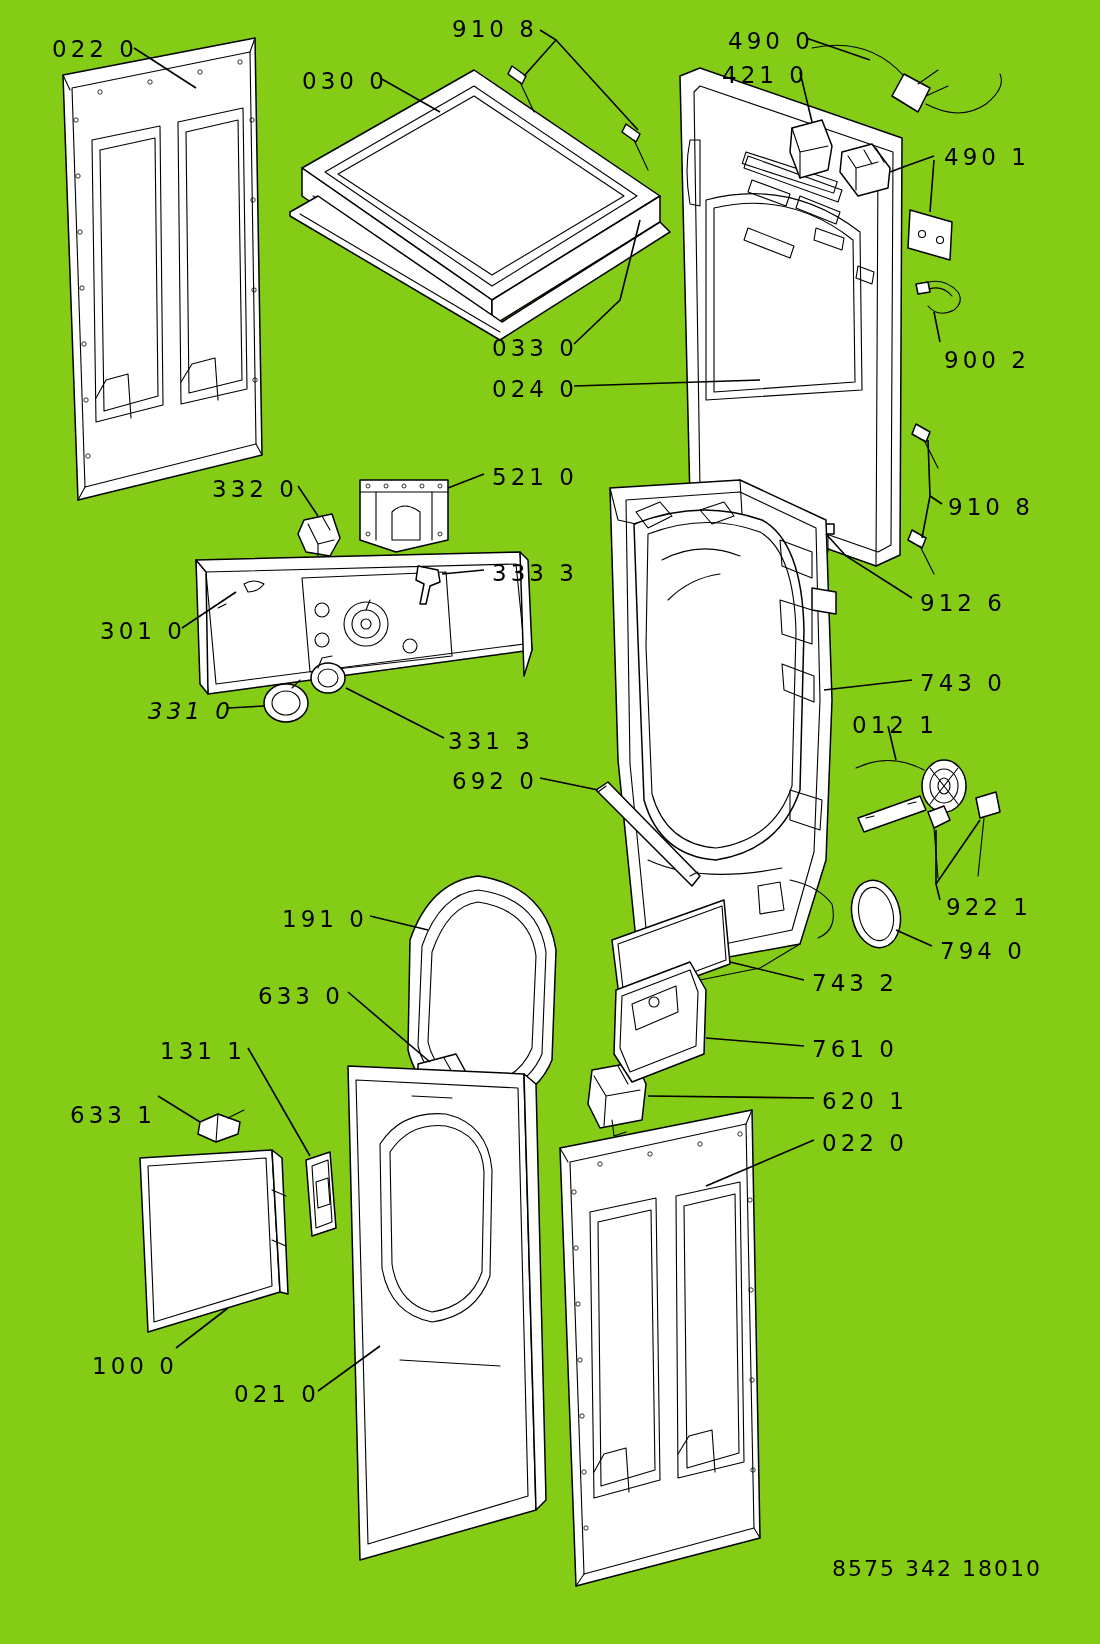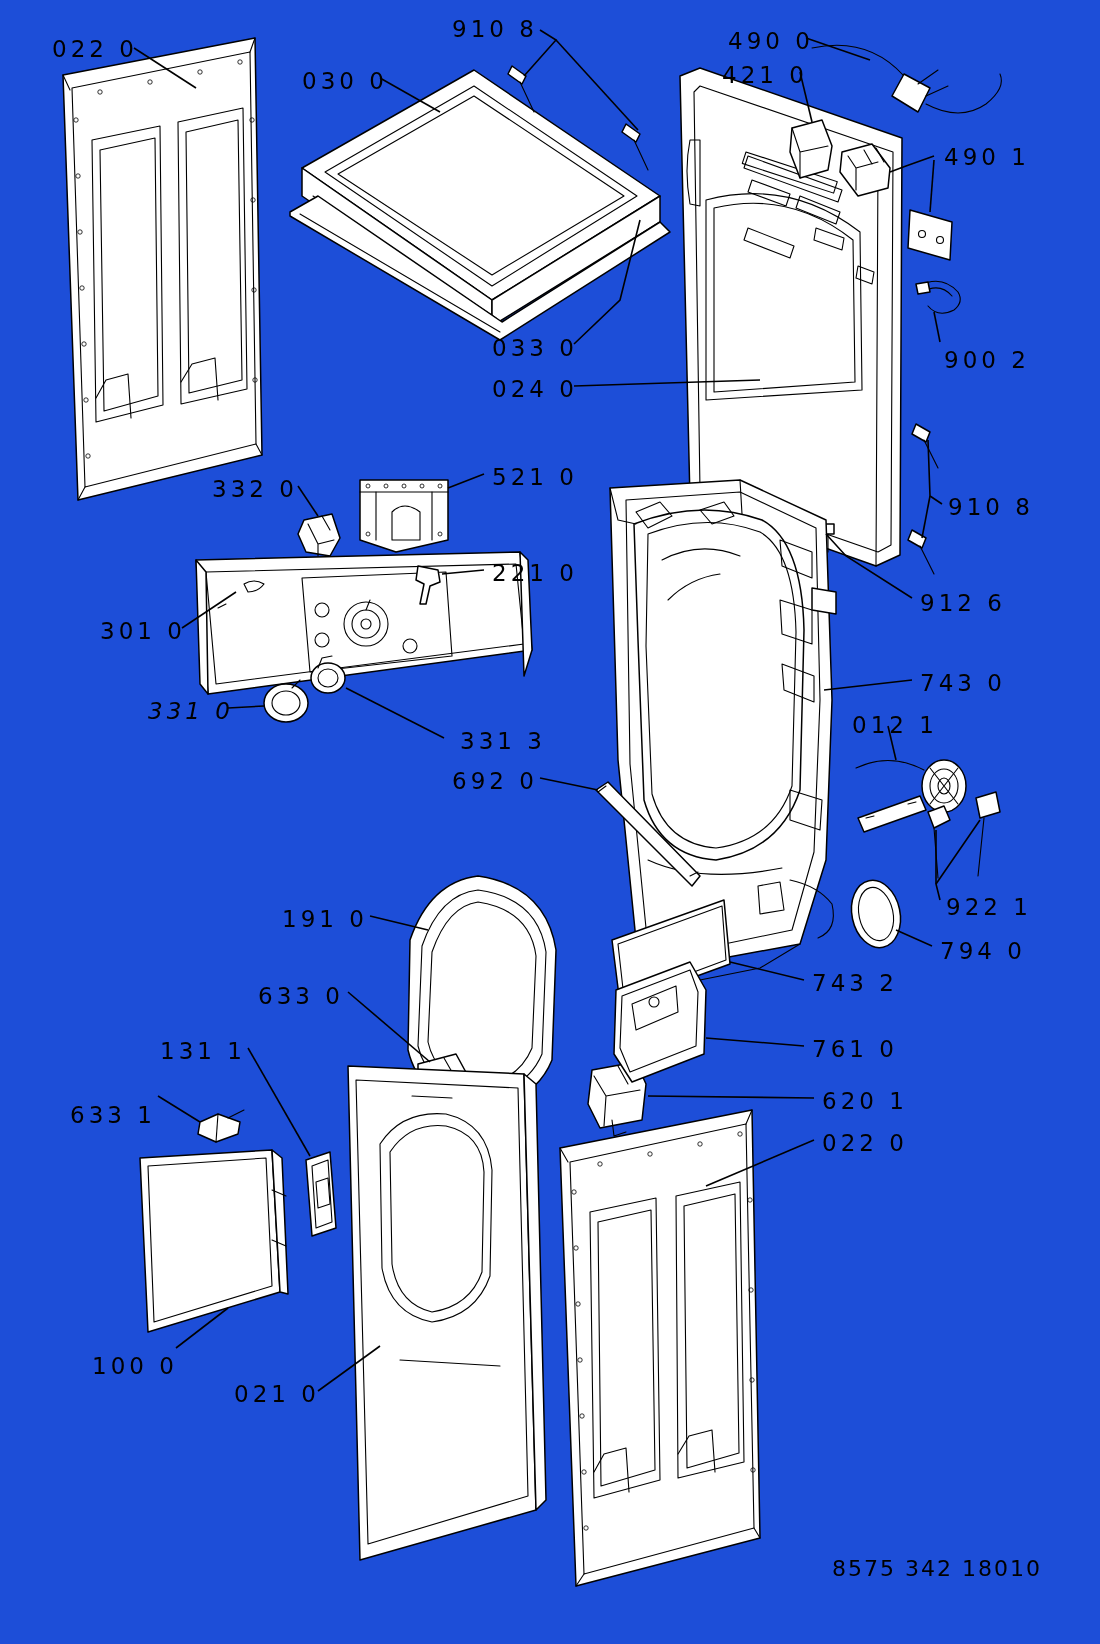--- a/index.html
+++ b/index.html
@@ -7,21 +7,21 @@
     padding: 0;
     background: #ffffff;
   }
   body {
     font-family: "DejaVu Sans", sans-serif;
   }
   #sheet {
     position: relative;
     width: 1100px;
     height: 1644px;
-    background: #1d4ed8;
+    background: #84cc16;
     overflow: hidden;
   }
   #sheet svg.art {
     position: absolute;
     left: 0;
     top: 0;
     width: 1100px;
     height: 1644px;
   }
   .label {
@@ -448,26 +448,26 @@
   <div class="label" style="left:722px; top:64px;">421  0</div>
   <div class="label" style="left:302px; top:70px;">030  0</div>
   <div class="label" style="left:944px; top:146px;">490  1</div>
   <div class="label" style="left:944px; top:349px;">900  2</div>
   <div class="label" style="left:492px; top:337px;">033  0</div>
   <div class="label" style="left:492px; top:378px;">024  0</div>
   <div class="label" style="left:948px; top:496px;">910  8</div>
   <div class="label" style="left:492px; top:466px;">521  0</div>
   <div class="label" style="left:212px; top:478px;">332  0</div>
   <div class="label" style="left:920px; top:592px;text-align:center;">912  6</div>
-  <div class="label" style="left:492px; top:562px;">221  0</div>
+  <div class="label" style="left:492px; top:562px;">333  3</div>
   <div class="label" style="left:100px; top:620px;">301  0</div>
   <div class="label" style="left:920px; top:672px;">743  0</div>
   <div class="label" style="left:852px; top:714px;">012  1</div>
   <div class="label" style="left:148px; top:700px;font-style:italic;">331  0</div>
-  <div class="label" style="left:460px; top:730px;text-align:center;">331  3</div>
+  <div class="label" style="left:448px; top:730px;text-align:center;">331  3</div>
   <div class="label" style="left:452px; top:770px;">692  0</div>
   <div class="label" style="left:946px; top:896px;">922  1</div>
   <div class="label" style="left:940px; top:940px;">794  0</div>
   <div class="label" style="left:282px; top:908px;">191  0</div>
   <div class="label" style="left:812px; top:972px;">743  2</div>
   <div class="label" style="left:258px; top:985px;">633  0</div>
   <div class="label" style="left:812px; top:1038px;">761  0</div>
   <div class="label" style="left:160px; top:1040px;">131  1</div>
   <div class="label" style="left:822px; top:1090px;text-align:center;">620  1</div>
   <div class="label" style="left:70px; top:1104px;">633  1</div>

